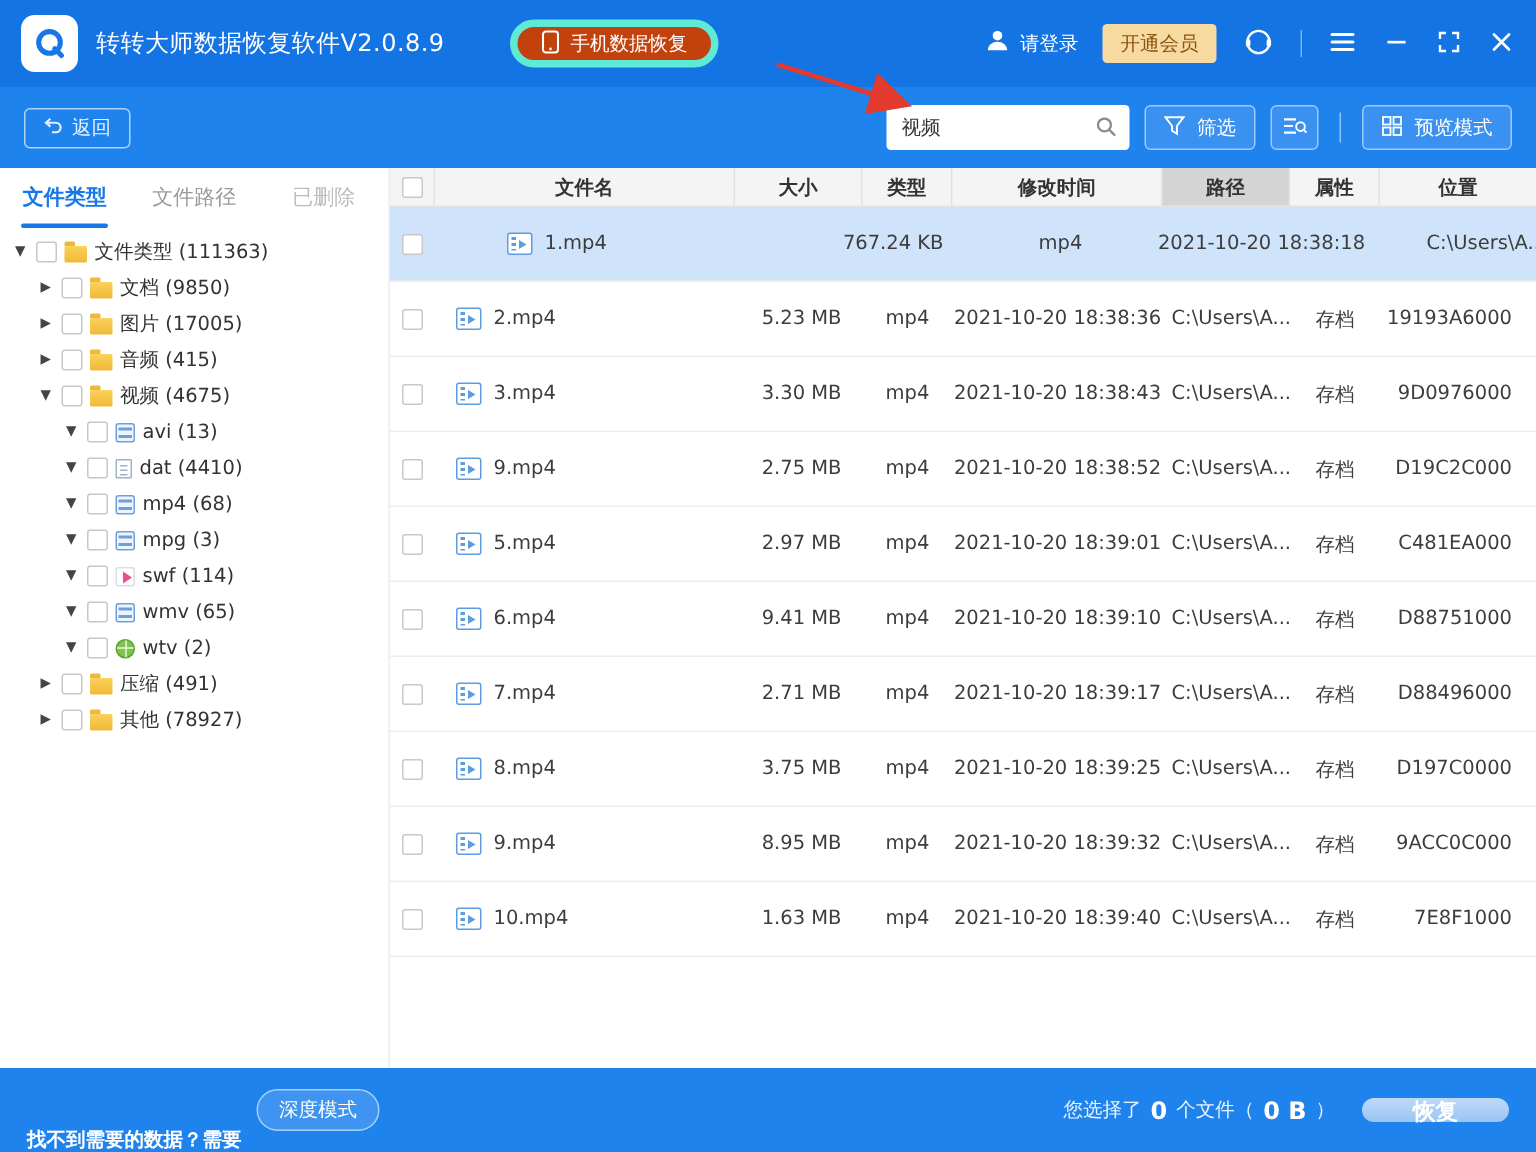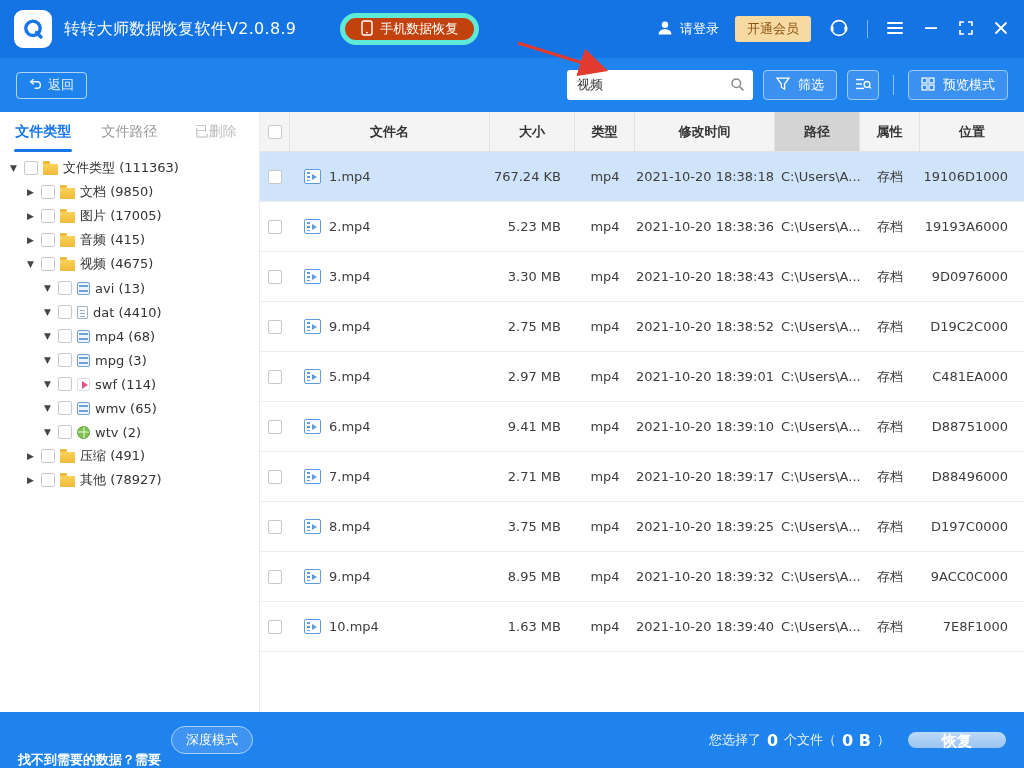--- a/index.html
+++ b/index.html
@@ -17,21 +17,21 @@
   .login{display:flex;align-items:center;gap:6px;font-size:13px;cursor:pointer;white-space:nowrap;}
   .vip-btn{height:26px;padding:0 12px;border-radius:3px;background:#f7d9a2;color:#8a5410;border:none;font-size:13px;cursor:pointer;white-space:nowrap;}
   .icon-btn{background:none;border:none;cursor:pointer;display:flex;align-items:center;justify-content:center;padding:2px;}
   .top-divider{width:1px;height:18px;background:rgba(255,255,255,.45);}
 
   
   .subbar{height:54px;flex:none;background:#1f83ee;display:flex;align-items:center;padding:0 16px;color:#fff;}
   .back-btn{height:27px;padding:0 12px;border-radius:4px;border:1px solid rgba(255,255,255,.65);background:transparent;color:#e8f2fe;display:flex;align-items:center;gap:6px;font-size:13px;cursor:pointer;}
   .sub-right{margin-left:auto;display:flex;align-items:center;gap:10px;}
   .searchwrap{position:relative;}
-  .searchwrap input{width:186px;height:30px;border:none;border-radius:3px;padding:0 30px 0 10px;font-size:13px;color:#333;outline:none;font-family:inherit;}
+  .searchwrap input{width:162px;height:30px;border:none;border-radius:3px;padding:0 30px 0 10px;font-size:13px;color:#333;outline:none;font-family:inherit;}
   .search-mag{position:absolute;right:8px;top:7px;}
   .ghost-btn{height:30px;padding:0 12px;border-radius:4px;background:#3a91f0;border:1px solid #9dc9f8;color:#fff;display:flex;align-items:center;gap:8px;font-size:13px;cursor:pointer;}
   .sq{width:32px;padding:0;justify-content:center;}
   .sub-divider{width:1px;height:20px;background:rgba(255,255,255,.5);margin:0 4px;}
 
   
   .anno{position:absolute;left:512px;top:36px;z-index:60;pointer-events:none;}
 
   
   .main{flex:1;min-height:0;display:flex;background:#fff;}
@@ -54,27 +54,27 @@
   .ti-doc{width:11px;height:13px;background:#fff;border:1px solid #9fb3c8;border-radius:1px;position:relative;}
   .ti-doc::before{content:"";position:absolute;left:2px;top:3px;width:5px;height:1px;background:#9fb3c8;box-shadow:0 3px 0 #9fb3c8,0 6px 0 #9fb3c8;}
   .ti-flash{width:13px;height:13px;background:#fff;border:1px solid #d8dee8;border-radius:2px;position:relative;}
   .ti-flash::before{content:"";position:absolute;left:4px;top:2.5px;border-left:6px solid #e8508e;border-top:4px solid transparent;border-bottom:4px solid transparent;}
   .ti-globe{width:13px;height:13px;border-radius:50%;background:#7ec24f;border:1px solid #5aa32e;position:relative;}
   .ti-globe::before{content:"";position:absolute;left:50%;top:0;bottom:0;width:1px;background:rgba(255,255,255,.85);transform:translateX(-50%);}
   .ti-globe::after{content:"";position:absolute;top:50%;left:0;right:0;height:1px;background:rgba(255,255,255,.85);transform:translateY(-50%);}
 
   
   .tablewrap{flex:1;min-width:0;display:flex;flex-direction:column;background:#fff;}
-  .thead{height:40px;flex:none;background:#f4f4f5;display:flex;align-items:stretch;border-bottom:1px solid #e2e2e2;}
+  .thead{height:26px;flex:none;background:#f4f4f5;display:flex;align-items:stretch;border-bottom:1px solid #e2e2e2;}
   .th{display:flex;align-items:center;justify-content:center;font-size:13px;color:#333;font-weight:bold;border-right:1px solid #e2e2e2;}
   .th:last-child{border-right:none;}
   .th-hl{background:#d4d4d4;}
   .tbody{flex:1;overflow:hidden;}
   .tr{height:50px;display:flex;align-items:stretch;border-bottom:1px solid #ededed;background:#fff;cursor:default;}
-  .tr.sel{background:#cfe4fb;}
+  .tr.sel{background:#cfe4fb;gap:34px;}
   .td{display:flex;align-items:center;font-size:13px;color:#3d3d3d;overflow:hidden;white-space:nowrap;}
   .col-cb{width:30px;flex:none;justify-content:center;}
   .col-name{width:200px;flex:none;justify-content:flex-start;padding-left:14px;}
   .col-size{width:85px;flex:none;justify-content:flex-end;padding-right:14px;}
   .col-type{width:60px;flex:none;justify-content:center;}
   .col-mod{width:140px;flex:none;justify-content:center;}
   .col-path{width:85px;flex:none;justify-content:flex-start;padding-left:6px;}
   .col-attr{width:60px;flex:none;justify-content:center;}
   .col-loc{flex:1;justify-content:flex-end;padding-right:16px;}
   .th.col-name,.th.col-path{justify-content:center;padding-left:0;}

